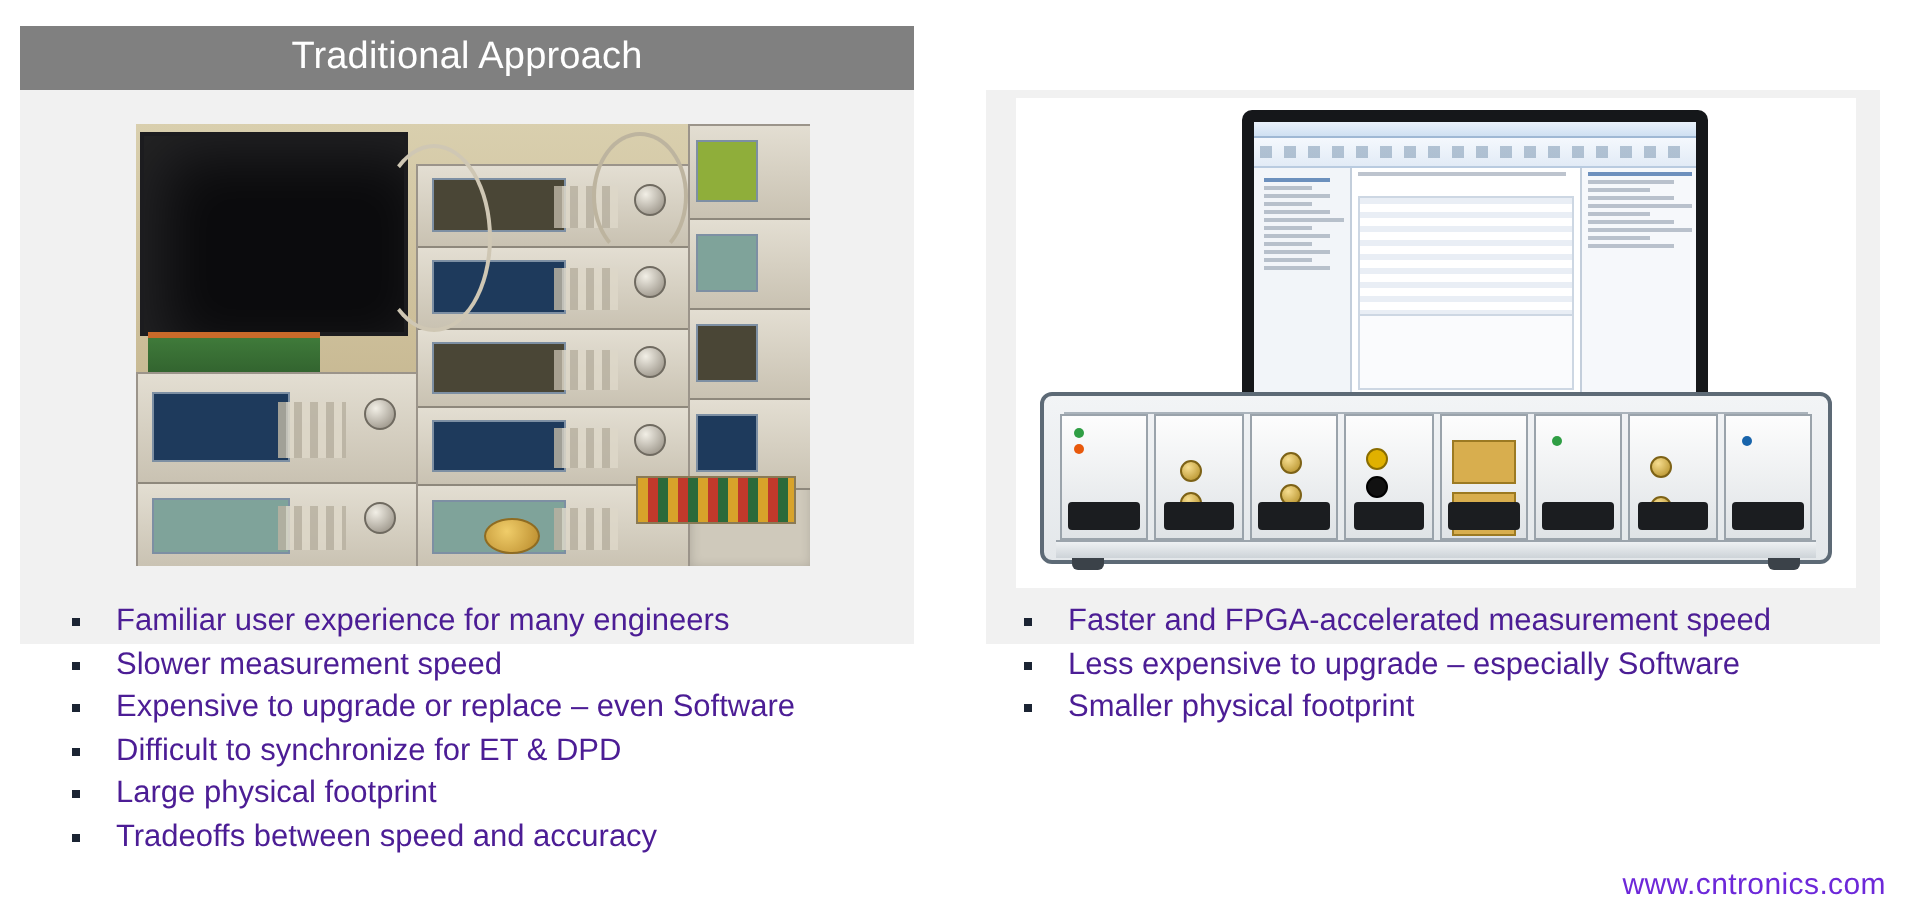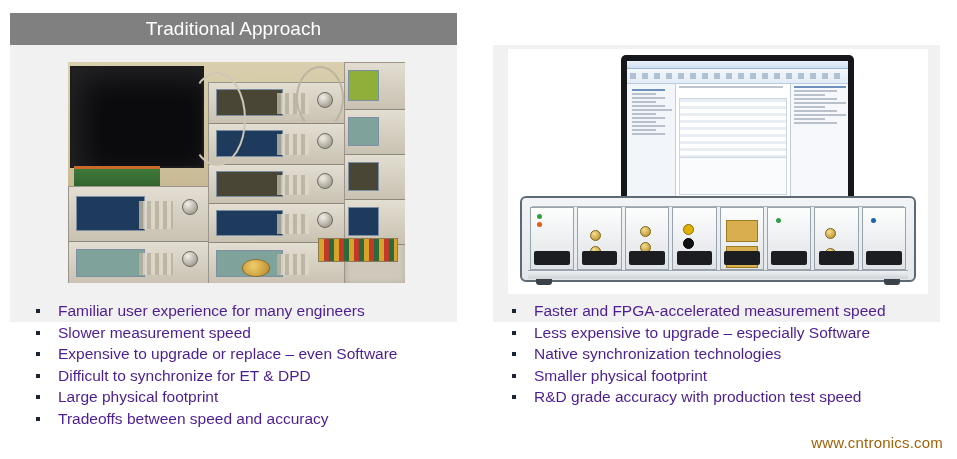--- a/index.html
+++ b/index.html
@@ -289,21 +289,21 @@
     background: #1b2433;
   }
   .column.right .bullets { left: 17px; }
 
   
   .watermark {
     position: absolute;
     right: 14px;
     bottom: 8px;
     font-size: 15px;
-    color: #a16207;
+    color: #6d28d9;
     letter-spacing: 0.2px;
   }
 </style>
 </head>
 <body>
 
 <div class="slide">
 
   <div class="column left">
     <div class="col-header gray">Traditional Approach</div>
@@ -518,29 +518,24 @@
         <li>
           <span class="sq"></span>
           <span>Faster and FPGA-accelerated measurement speed</span>
         </li>
         <li>
           <span class="sq"></span>
           <span>Less expensive to upgrade – especially Software</span>
         </li>
         <li>
           <span class="sq"></span>
-          <span>Native synchronization technologies</span>
         </li>
         <li>
           <span class="sq"></span>
           <span>Smaller physical footprint</span>
-        </li>
-        <li>
-          <span class="sq"></span>
-          <span>R&amp;D grade accuracy with production test speed</span>
         </li>
       </ul>
 
     </div>
   </div>
 
   <div class="watermark">www.cntronics.com</div>
 
 </div>
 

